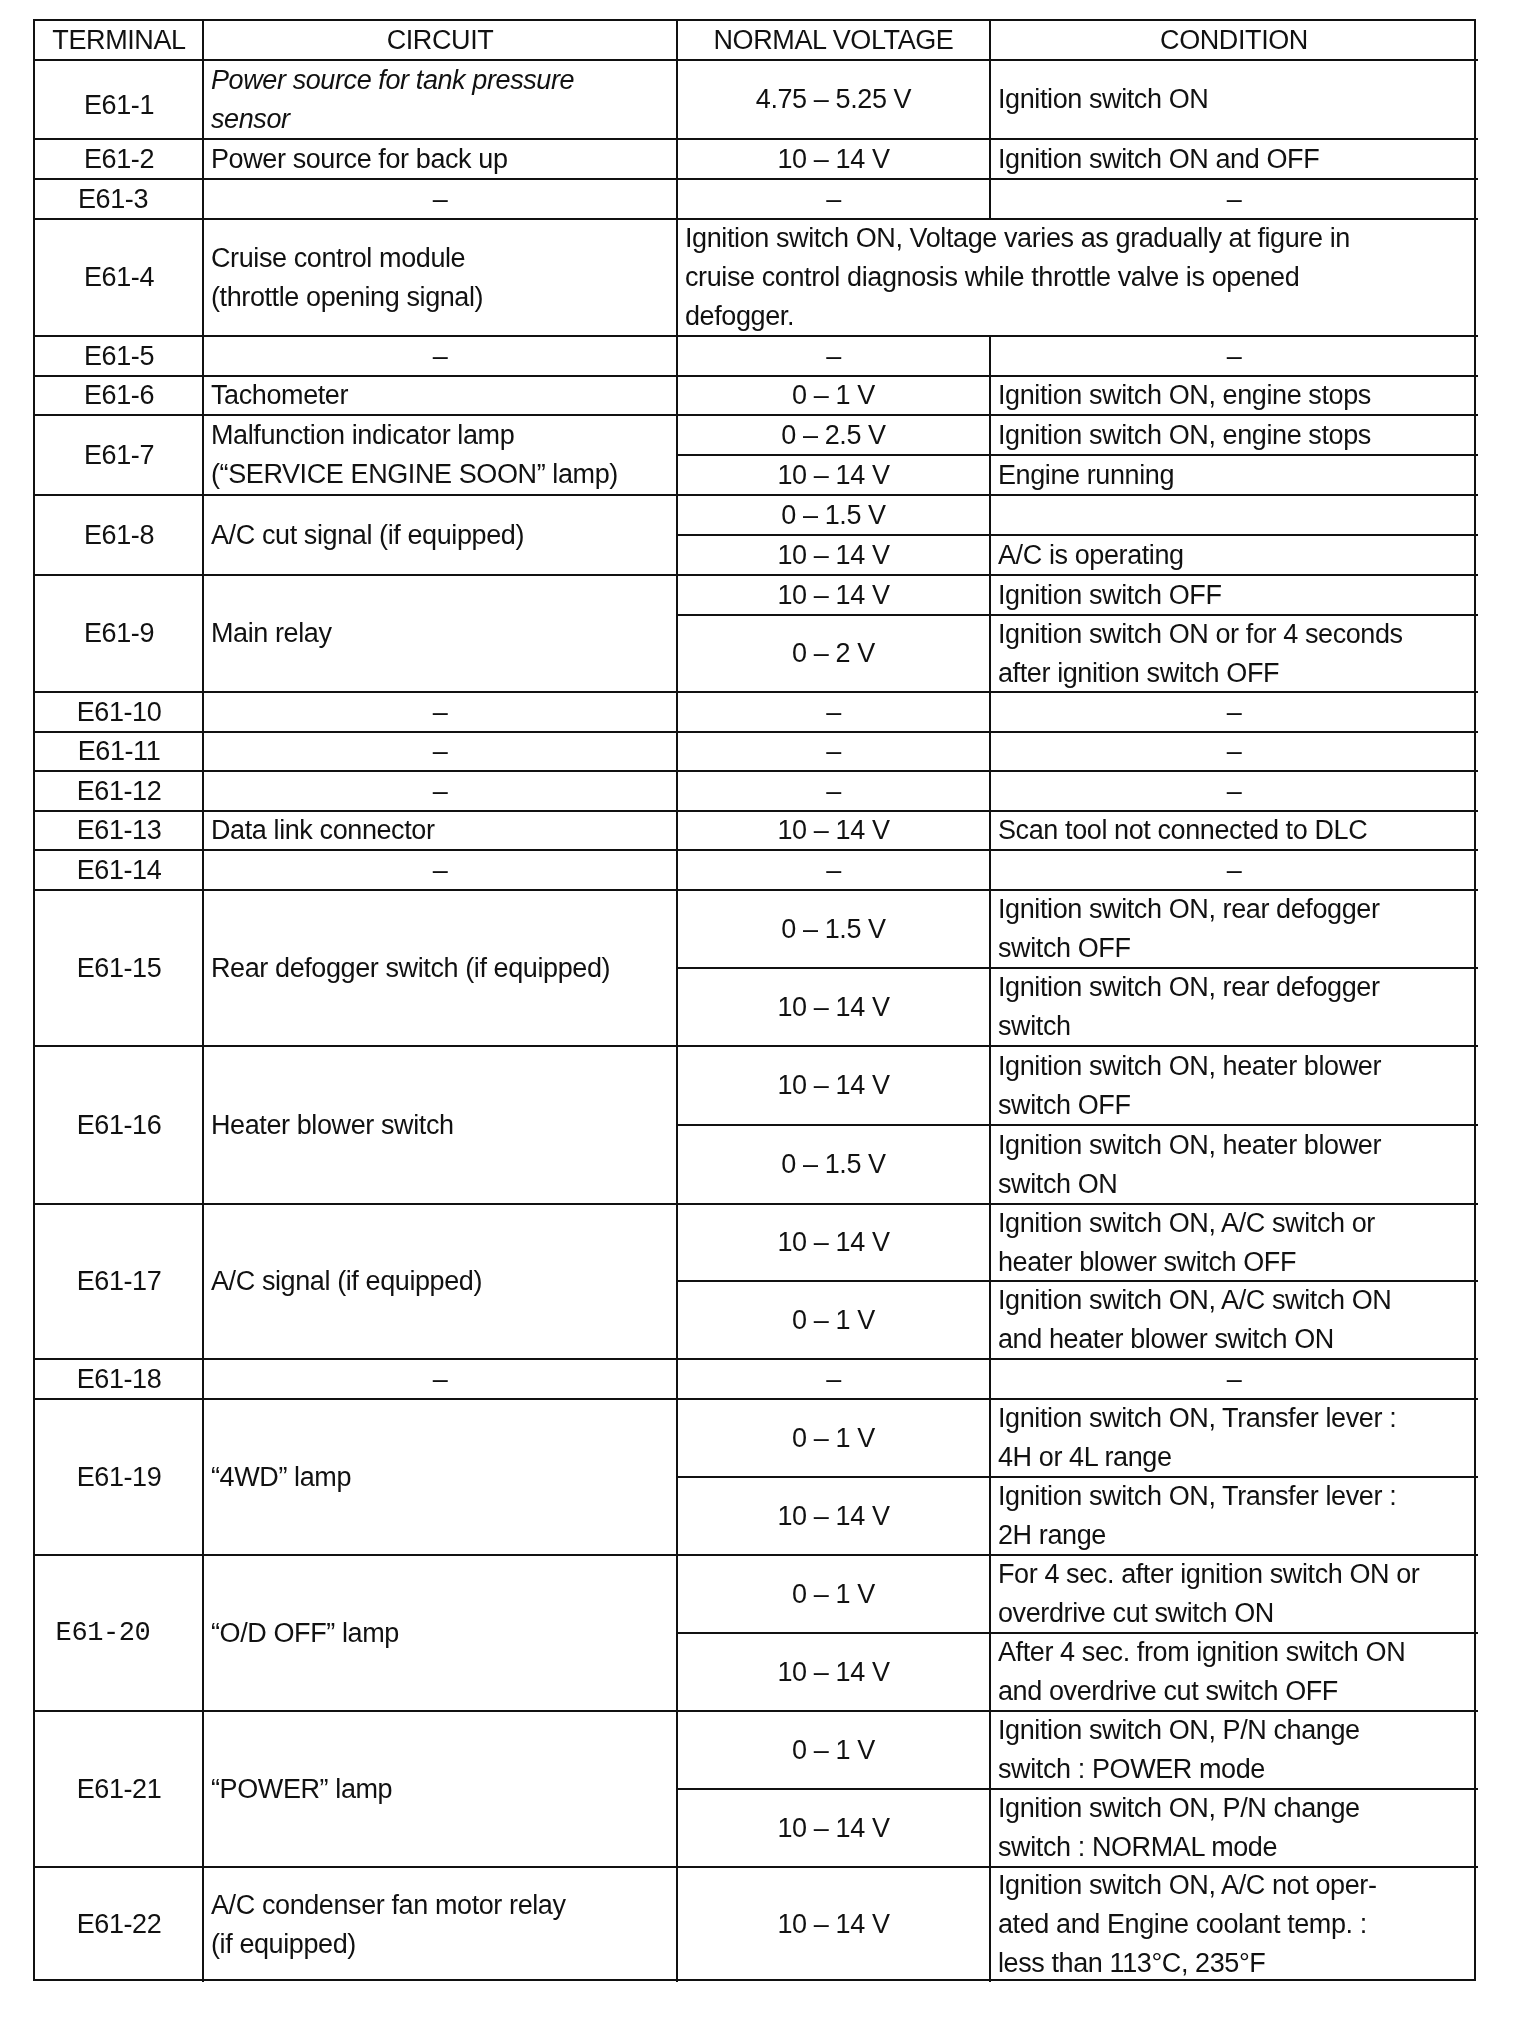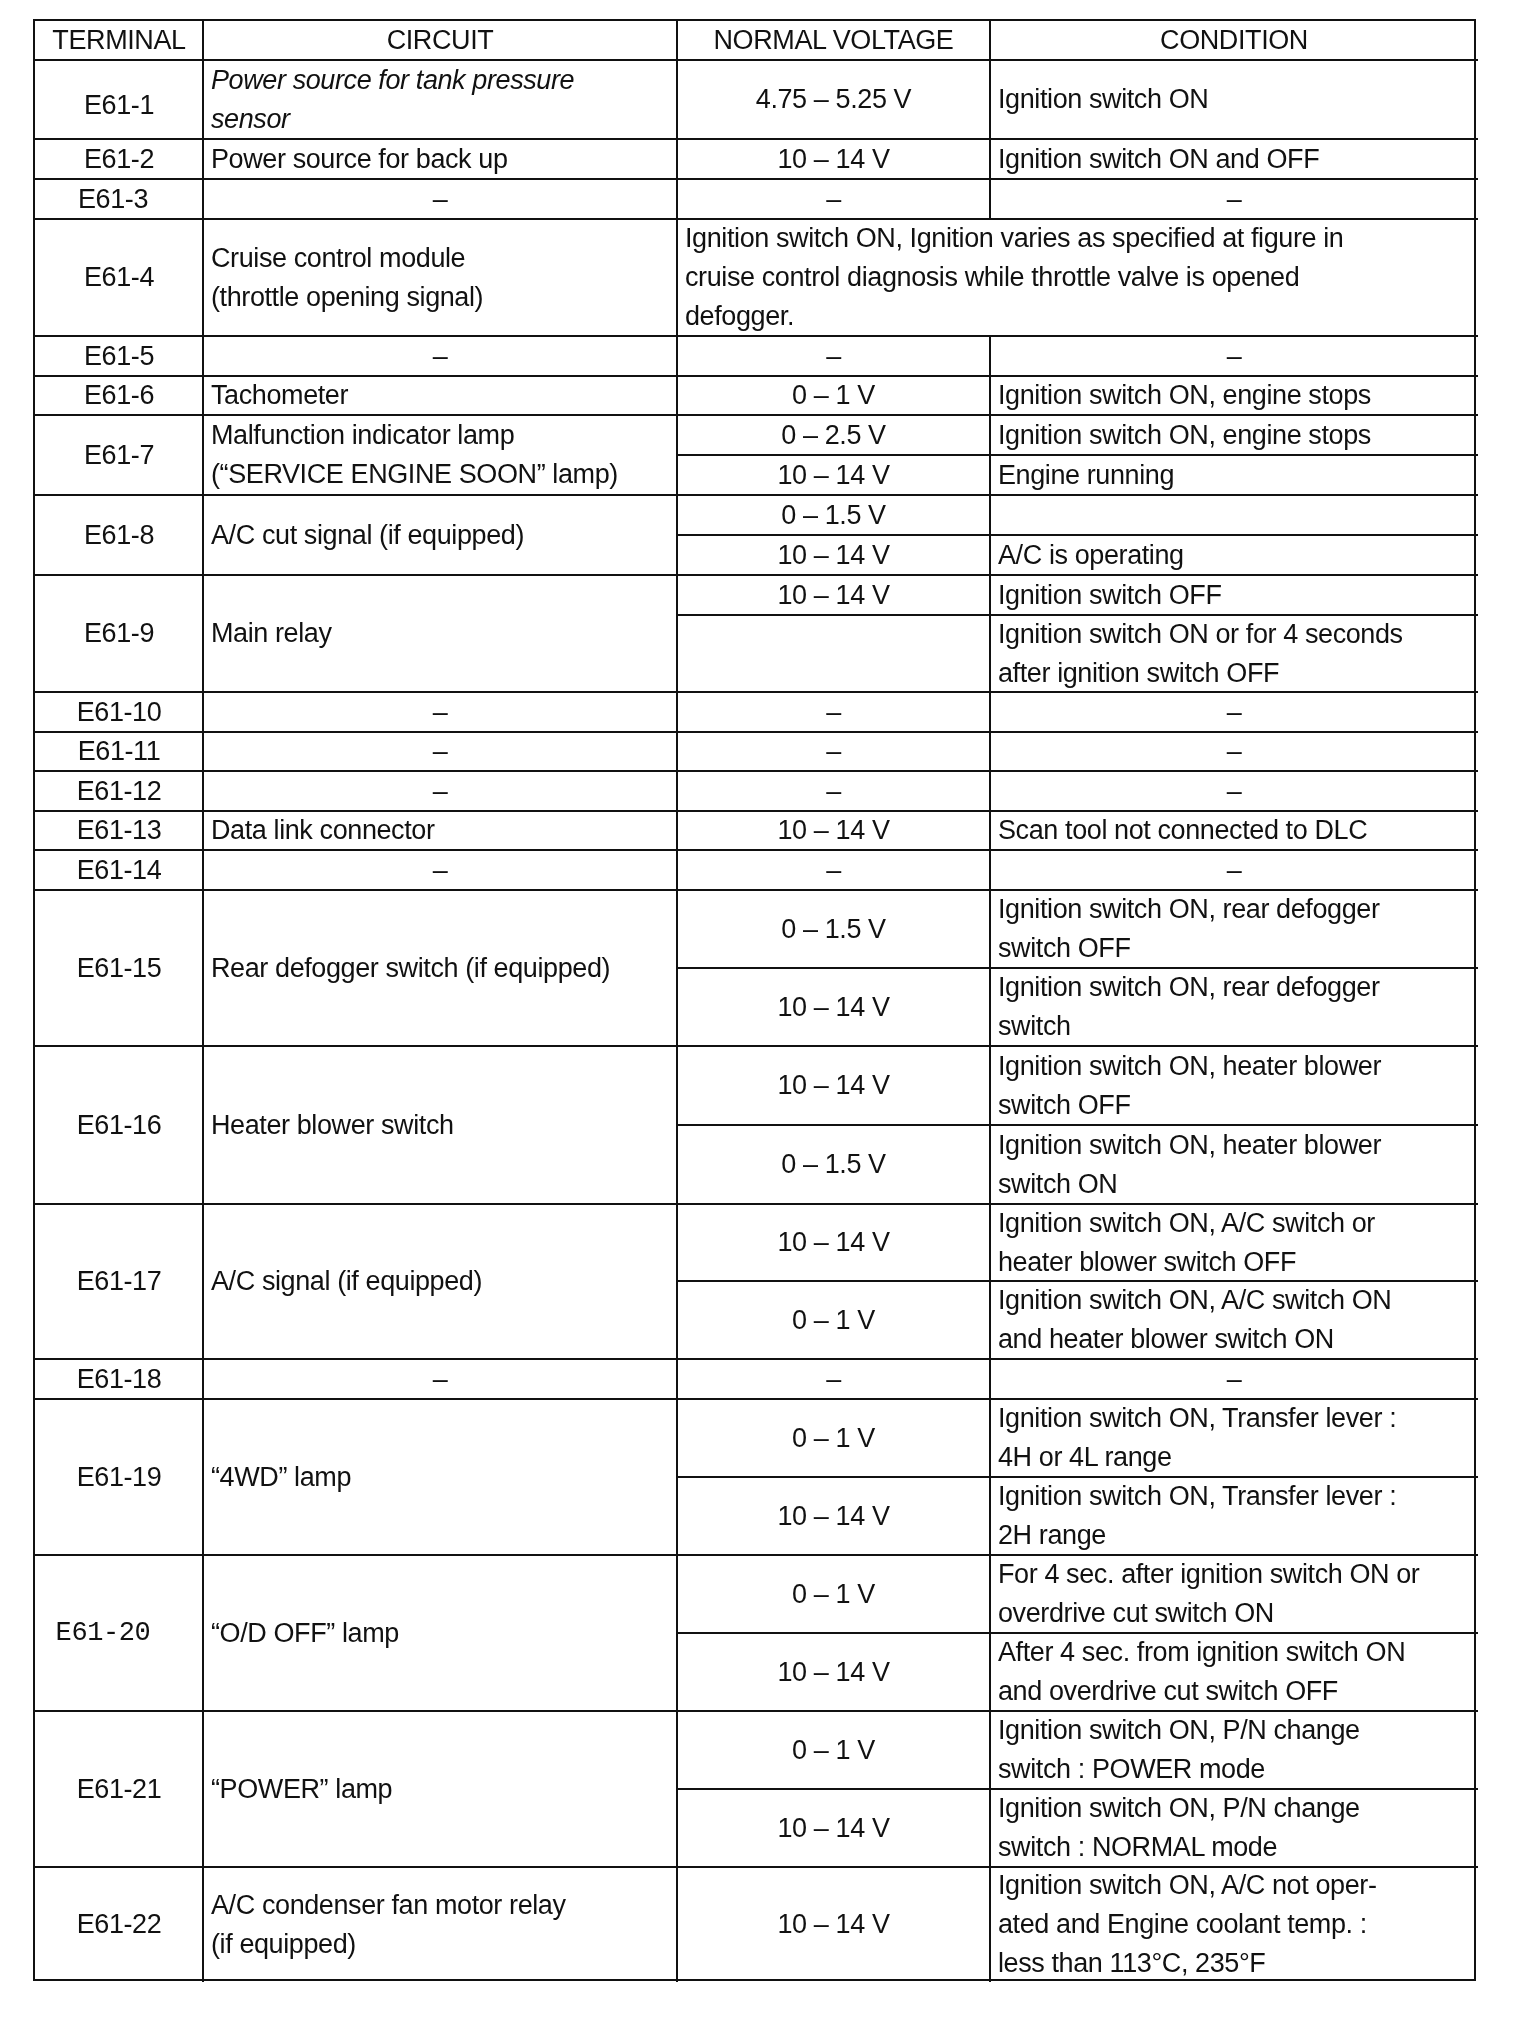--- a/index.html
+++ b/index.html
@@ -83,21 +83,21 @@
       <span>E61-4</span>
     </div>
     <div class="cell l" style="left: 168px; width: 474px; top: 198px; height: 117px;">
       <div>
         <span class="txt">Cruise control module</span>
         <span class="txt">(throttle opening signal)</span>
       </div>
     </div>
     <div class="cell l" style="left: 642px; width: 801px; top: 198px; height: 117px;">
       <div>
-        <span class="txt">Ignition switch ON, Ignition varies as specified at figure in</span>
+        <span class="txt">Ignition switch ON, Voltage varies as gradually at figure in</span>
         <span class="txt">cruise control diagnosis  while throttle valve is  opened</span>
         <span class="txt">defogger.</span>
       </div>
     </div>
     <div class="hl" style="left: 0px; width: 1443px; top: 314px;"></div>
     <div class="cell c" style="left: 0px; width: 168px; top: 315px; height: 40px;">
       <span>E61-5</span>
     </div>
     <div class="cell c" style="left: 168px; width: 474px; top: 315px; height: 40px;">
       <span>–</span>
@@ -172,20 +172,23 @@
     <div class="cell l" style="left: 168px; width: 474px; top: 554px; height: 117px;">
       <span>Main relay</span>
     </div>
     <div class="vl" style="left: 954px; top: 554px; height: 117px;"></div>
     <div class="cell c" style="left: 642px; width: 313px; top: 554px; height: 40px;">
       <span>10 – 14 V</span>
     </div>
     <div class="cell l" style="left: 955px; width: 488px; top: 554px; height: 40px;">
       <span>Ignition switch OFF</span>
     </div>
+    <div class="cell c" style="left: 642px; width: 313px; top: 594px; height: 77px;">
+      <span>0 – 2 V</span>
+    </div>
     <div class="cell l" style="left: 955px; width: 488px; top: 594px; height: 77px;">
       <div>
         <span class="txt">Ignition switch ON or for 4 seconds</span>
         <span class="txt">after ignition switch OFF</span>
       </div>
     </div>
     <div class="hl" style="left: 642px; width: 801px; top: 593px;"></div>
     <div class="hl" style="left: 0px; width: 1443px; top: 670px;"></div>
     <div class="cell c" style="left: 0px; width: 168px; top: 671px; height: 40px;">
       <span>E61-10</span>

